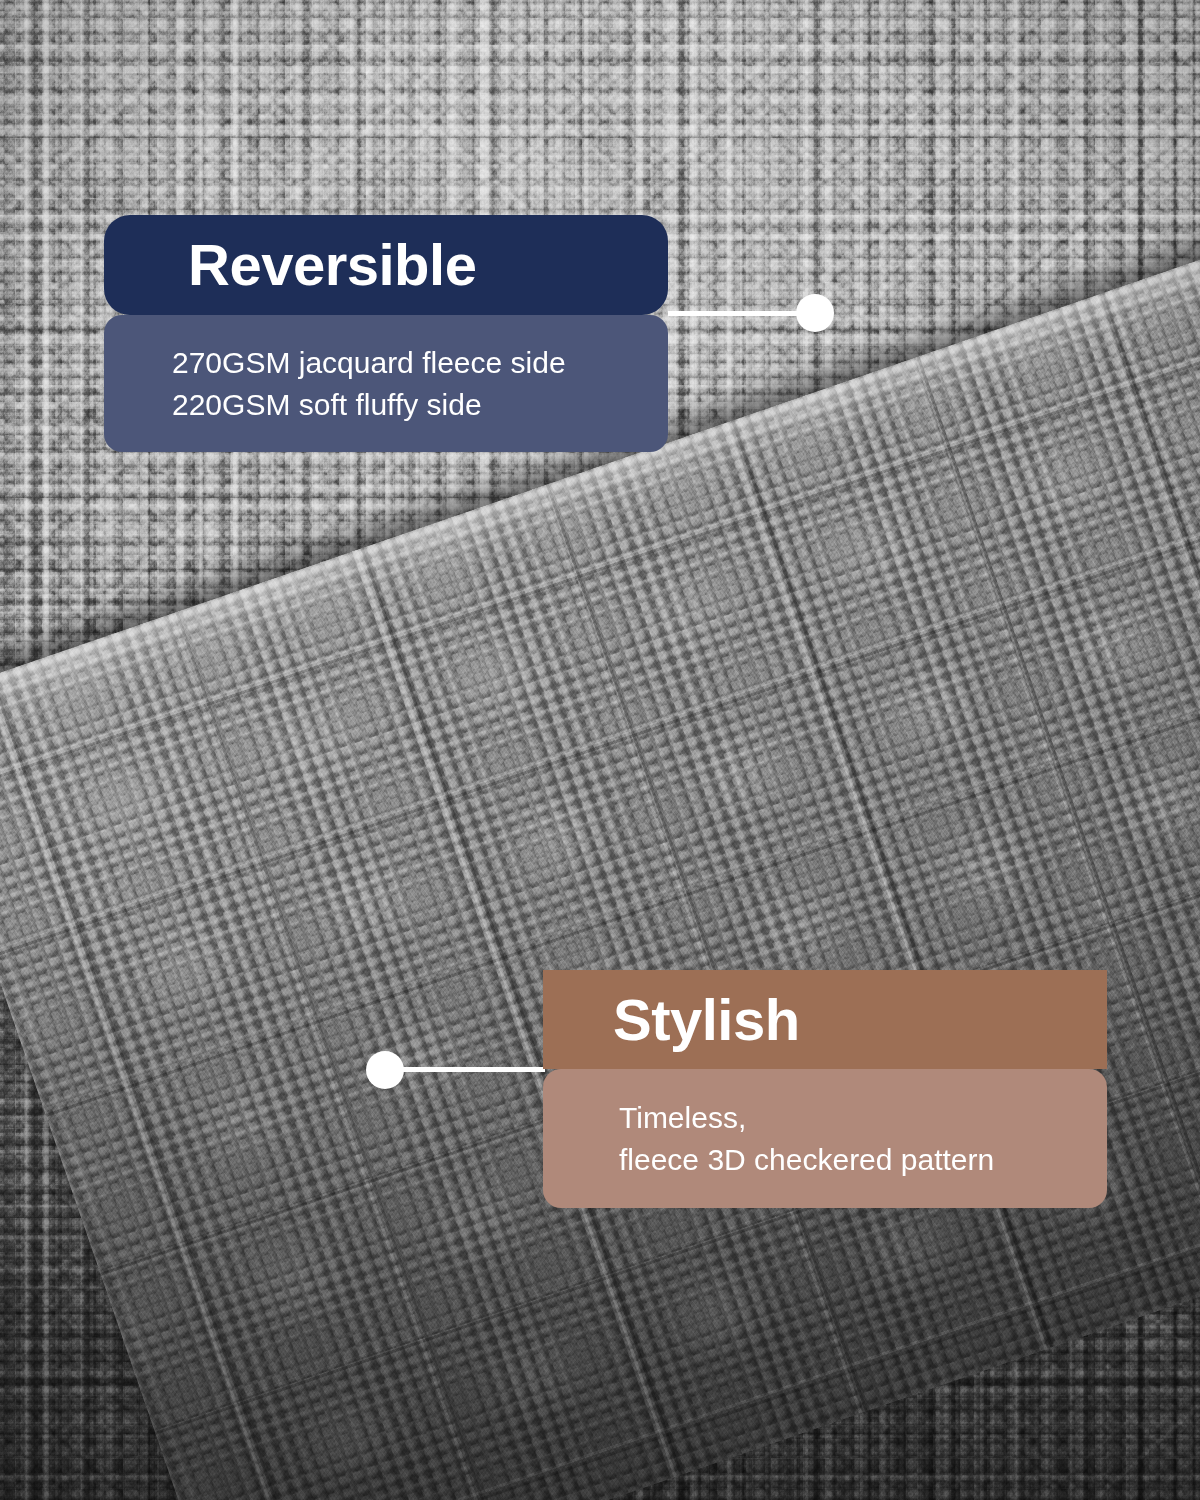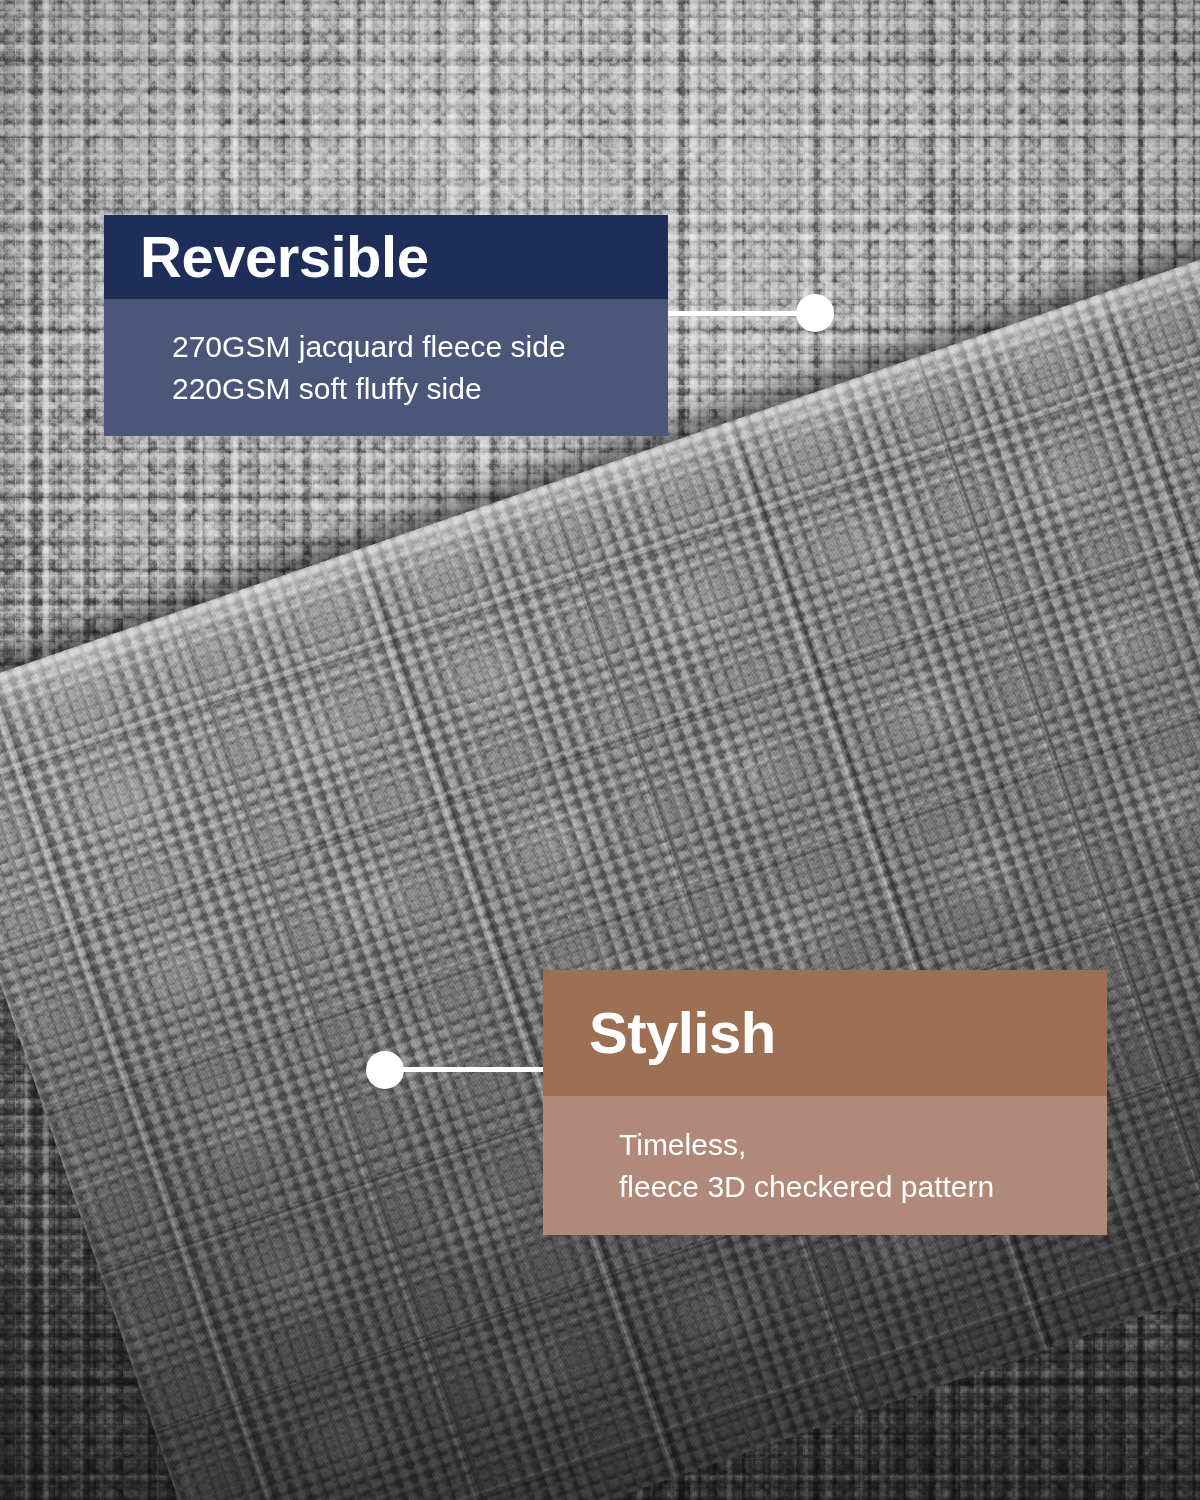--- a/index.html
+++ b/index.html
@@ -187,40 +187,42 @@
     align-items: center;
     letter-spacing: -0.5px;
   }
   .callout-body {
     color: #ffffff;
     font-size: 30px;
     line-height: 42px;
     display: flex;
     flex-direction: column;
     justify-content: center;
+    border-radius: 18px;
   }
 
   
   #callout-reversible { left: 104px; top: 215px; width: 564px; }
   #callout-reversible .callout-header {
-    height: 84px;
-    padding-left: 36px;
+    height: 100px;
+    padding-left: 84px;
     background: #1e2e58;
+    border-radius: 26px;
   }
   #callout-reversible .callout-body {
     height: 137px;
     padding-left: 68px;
     background: #4c5679;
   }
 
   
   #callout-stylish { left: 543px; top: 970px; width: 564px; }
   #callout-stylish .callout-header {
-    height: 126px;
-    padding-left: 46px;
+    height: 99px;
+    padding-left: 70px;
     background: #9d6f55;
   }
   #callout-stylish .callout-body {
     height: 139px;
     padding-left: 76px;
     background: #b0897a;
   }
 
   
   .leader-line {

